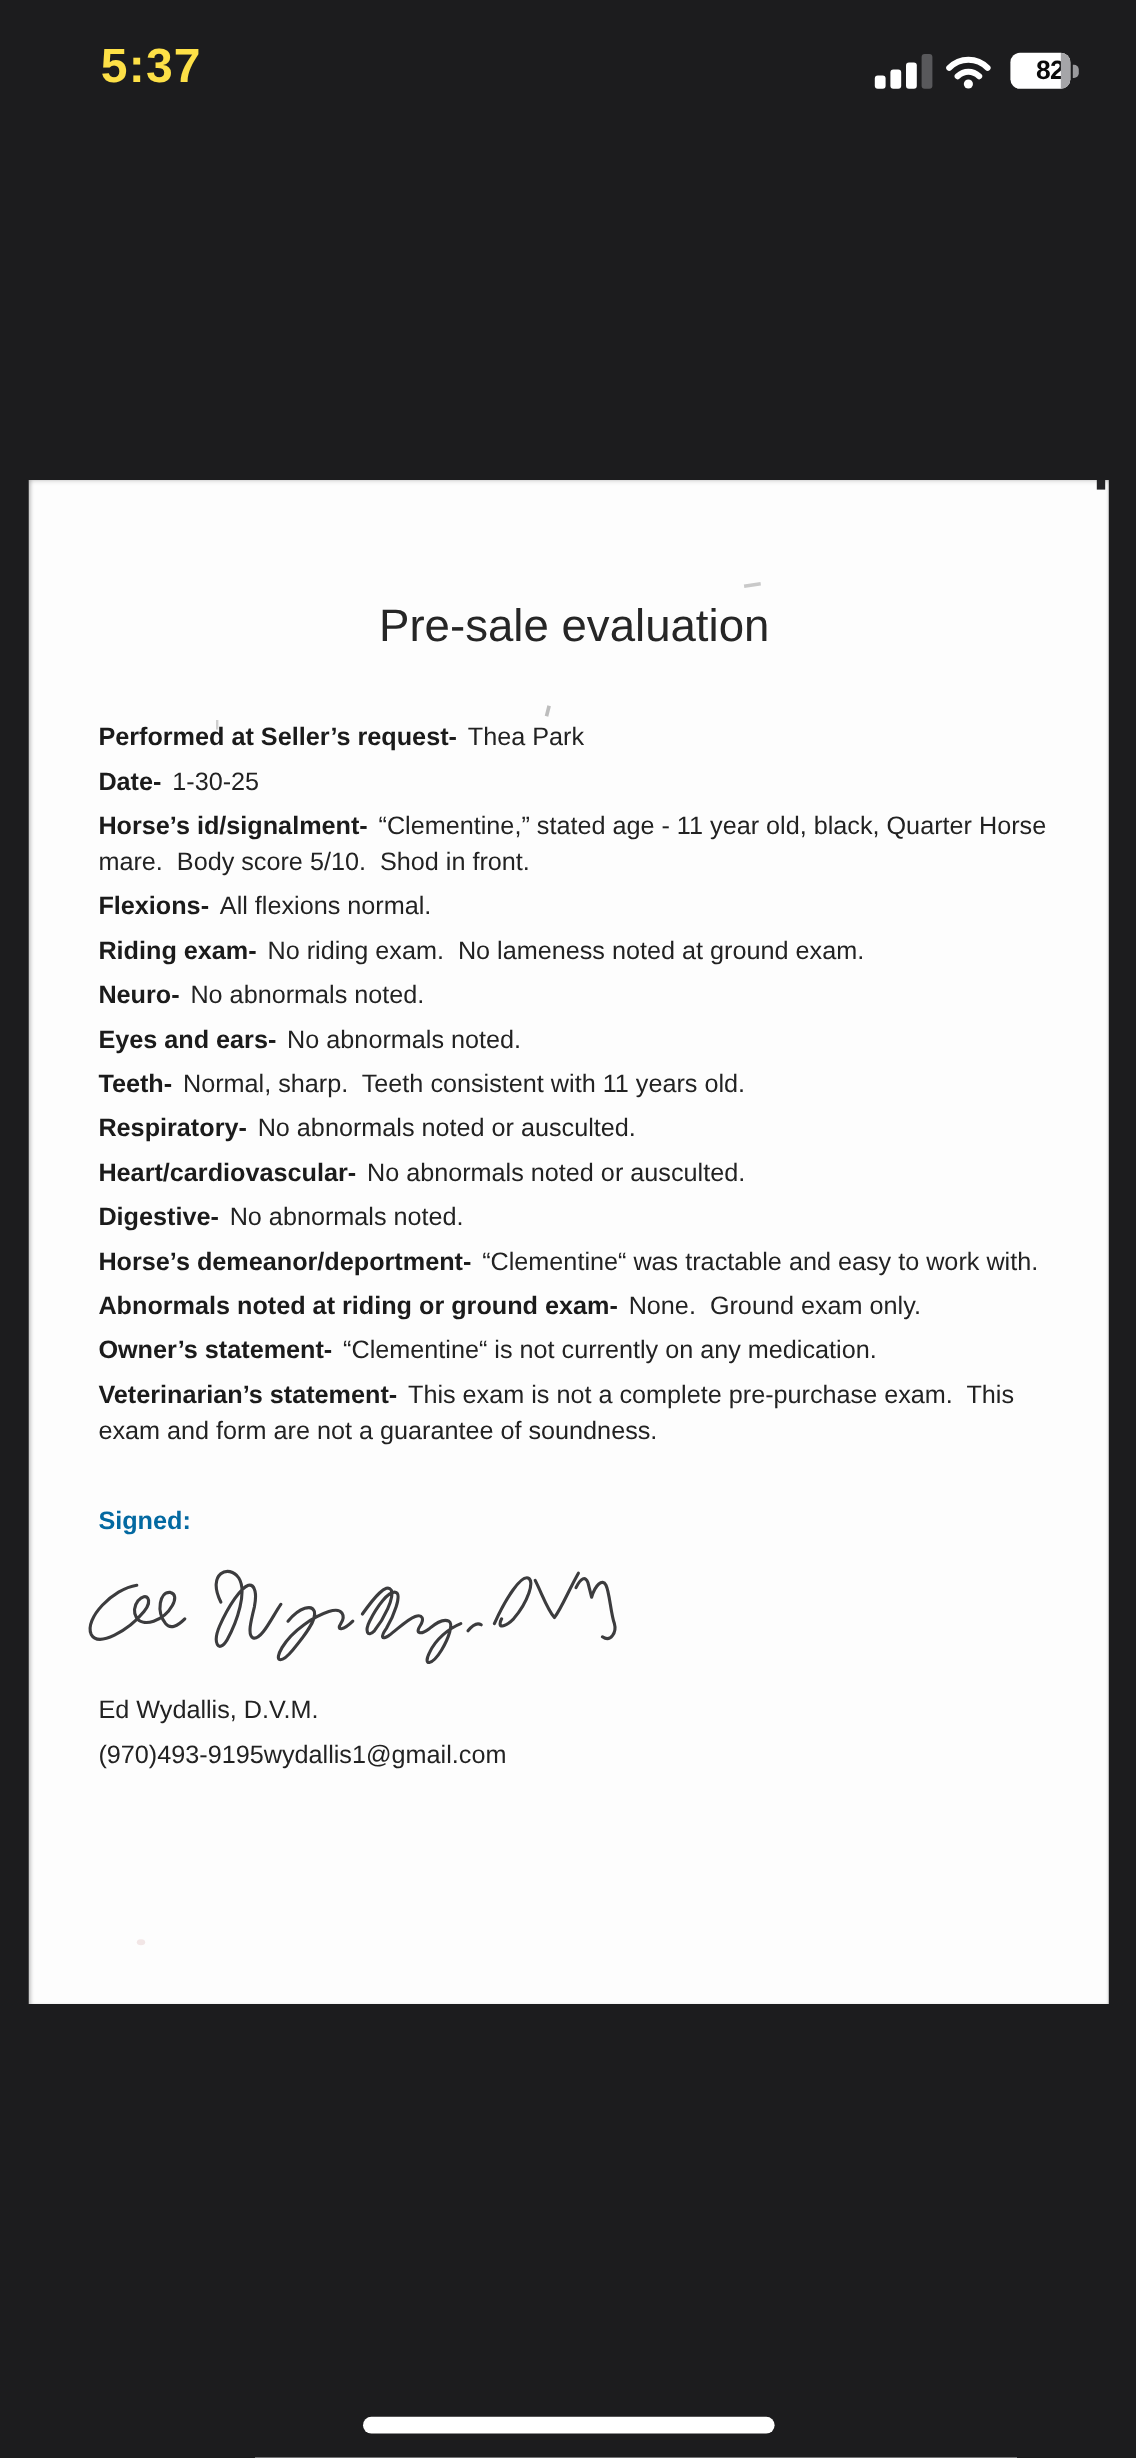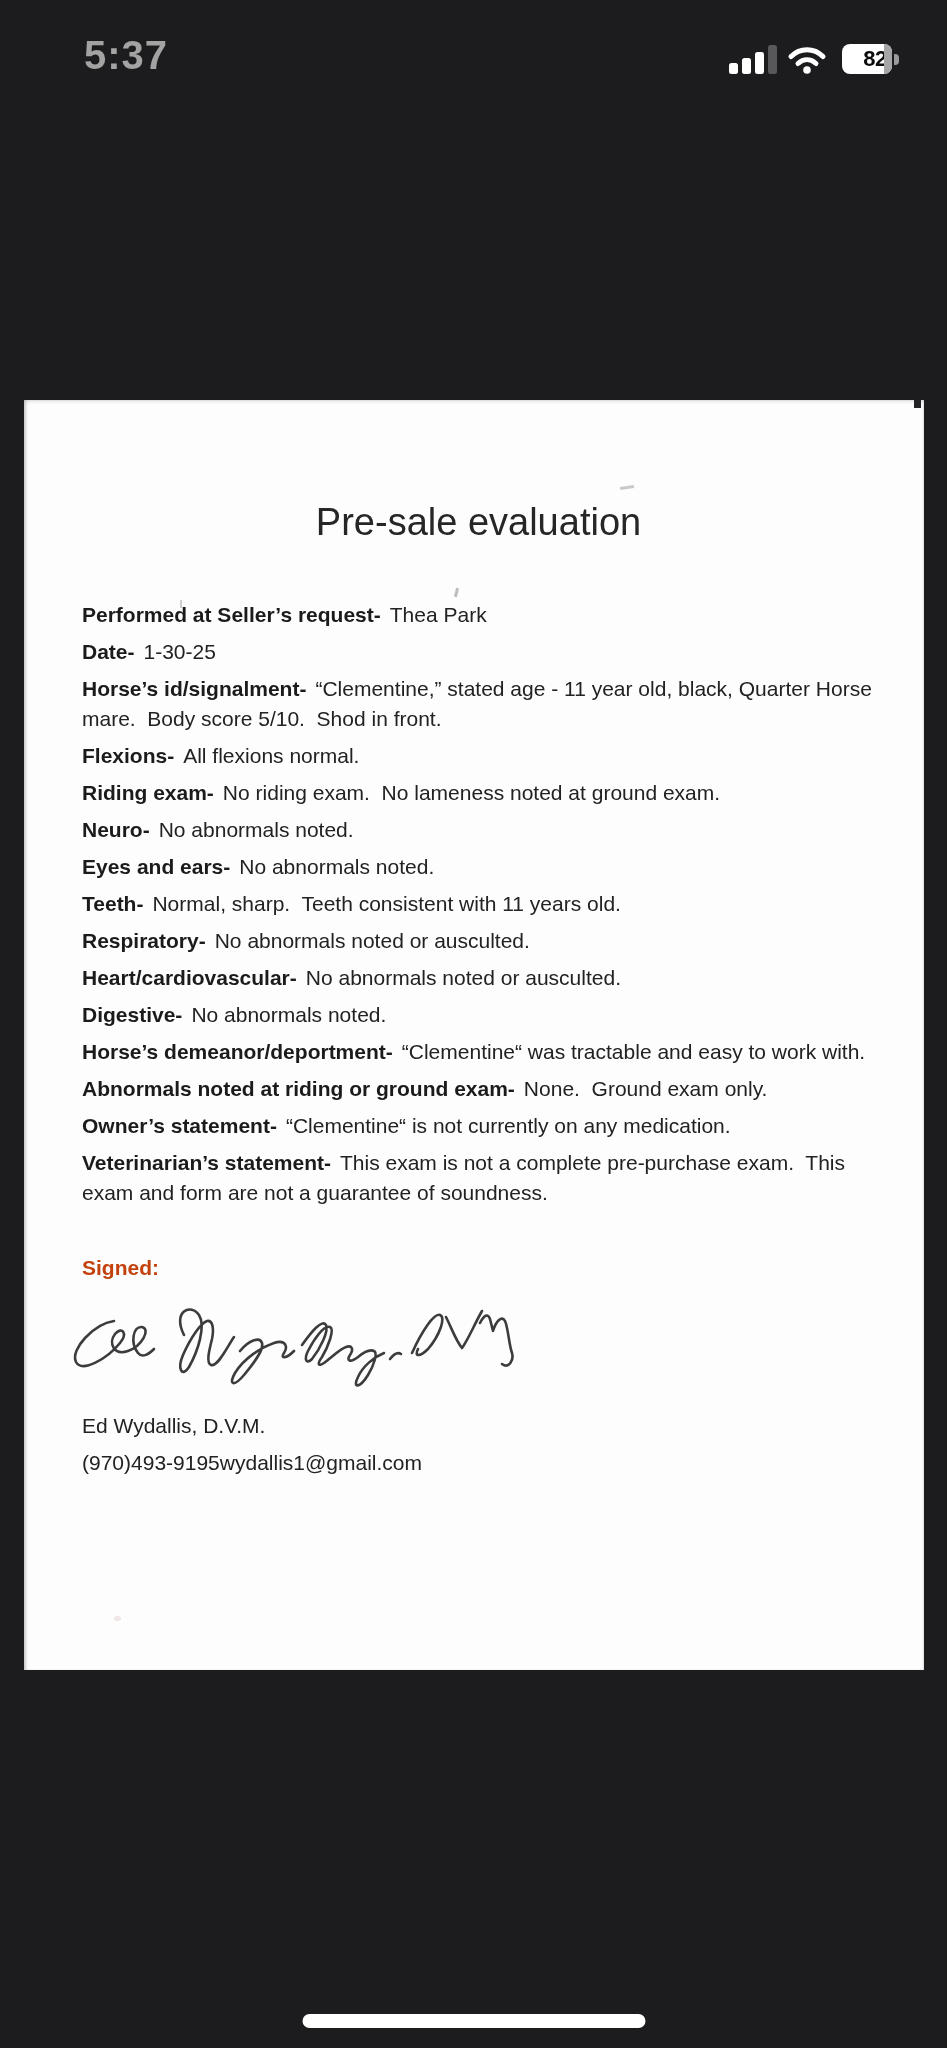--- a/index.html
+++ b/index.html
@@ -7,21 +7,21 @@
     width:947px;height:2048px;
     background:#1c1c1e;
     position:relative;
     overflow:hidden;
     font-family:"Liberation Sans", sans-serif;
   }
   
   .status-bar{position:absolute;top:0;left:0;width:947px;height:95px;}
   .time{
     position:absolute;left:84px;top:33px;
-    font-size:40px;font-weight:700;color:#a3a3a3;letter-spacing:1px;
+    font-size:40px;font-weight:700;color:#fde047;letter-spacing:1px;
   }
   .signal{position:absolute;left:729px;top:45px;display:flex;align-items:flex-end;gap:4px;height:29px;}
   .signal .bar{width:9px;border-radius:2.5px;background:#ffffff;}
   .signal .b1{height:11px}.signal .b2{height:16px}.signal .b3{height:22px}
   .signal .b4{height:29px;background:#58585b;}
   .wifi{position:absolute;left:786px;top:43px;}
   .battery{
     position:absolute;left:842px;top:44px;width:50px;height:30px;
     background:#ffffff;border-radius:8px;overflow:hidden;
   }
@@ -43,21 +43,21 @@
     color:#1f1f1f;
   }
   .page-inner{padding:0 49px 0 58px;}
   .doc-title{
     margin:101px 0 0 0;text-align:center;
     font-size:38px;font-weight:400;color:#262626;
   }
   .fields{margin-top:56px;}
   .field{margin:0 0 7px 0;font-size:21px;line-height:30px;white-space:pre-wrap;color:#222222;}
   .lbl{font-weight:700;margin-right:9px;color:#1b1b1b;}
-  .signed{margin-top:48px;font-size:21px;font-weight:700;white-space:pre-wrap;color:#c2410c;}
+  .signed{margin-top:48px;font-size:21px;font-weight:700;white-space:pre-wrap;color:#0369a1;}
   .signature-svg{display:block;margin:12px 0 0 -14px;}
   .sig-name{margin:10px 0 0 0;font-size:21px;line-height:30px;color:#222222;}
   .contact{margin:7px 0 0 0;font-size:21px;line-height:30px;color:#222222;}
   .contact .phone{}
   
   .artifact{position:absolute;background:#c9c9c9;}
   .a-dash{left:596px;top:86px;width:14px;height:3px;transform:rotate(-8deg);}
   .a-tick1{left:431px;top:188px;width:3px;height:9px;background:#bdbdbd;transform:rotate(14deg);}
   .a-tick2{left:156px;top:200px;width:2px;height:8px;background:#cfcfcf;}
   .a-smudge{left:90px;top:1216px;width:7px;height:5px;background:#f2e6e6;border-radius:50%;}

